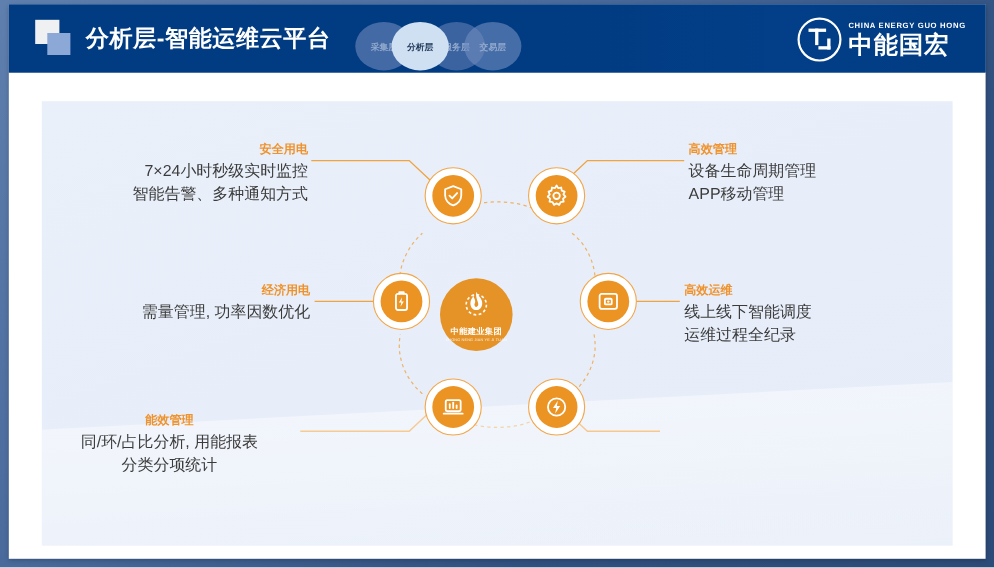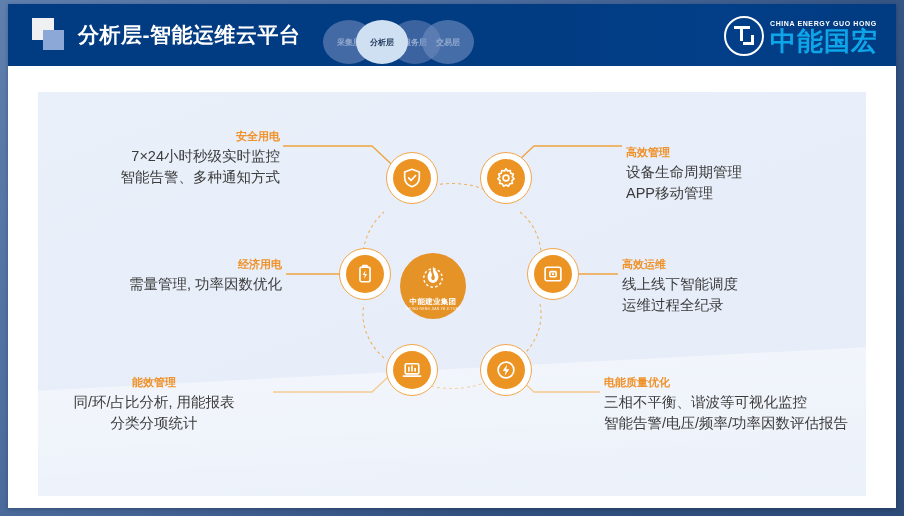--- a/index.html
+++ b/index.html
@@ -103,21 +103,21 @@
     width: 8px; height: 7px;
     border-right: 3px solid #ffffff;
     border-bottom: 3px solid #ffffff;
   }
   #corp-logo .words { display: flex; flex-direction: column; justify-content: center; }
   #corp-logo .words .en {
     color: #ffffff; font-size: 7px; letter-spacing: 0.6px; font-weight: bold;
     line-height: 10px;
   }
   #corp-logo .words .cn {
-    color: #0ea5e9; font-size: 26px; font-weight: bold; line-height: 24px;
+    color: #ffffff; font-size: 22px; font-weight: bold; line-height: 24px;
     letter-spacing: 1px;
   }
   
   #content-panel {
     position: absolute;
     left: 30px; top: 88px;
     width: 828px; height: 404px;
     background: linear-gradient(160deg, #e9f0fa 0%, #e7eef9 50%, #e6edf8 100%);
     overflow: hidden;
   }
@@ -336,21 +336,21 @@
         <div class="cn-name">中能建业集团</div>
         <div class="py-name">ZHONG NENG JIAN YE JI TUAN</div>
       </div>
 
       <div class="txt-block ta-right" style="left:0px; top:34px; width:242px;">
         <div class="tb-title">安全用电</div>
         <div class="tb-line">7×24小时秒级实时监控</div>
         <div class="tb-line">智能告警、多种通知方式</div>
       </div>
 
-      <div class="txt-block ta-left" style="left:588px; top:50px; width:240px;">
+      <div class="txt-block ta-left" style="left:588px; top:34px; width:240px;">
         <div class="tb-title">高效管理</div>
         <div class="tb-line">设备生命周期管理</div>
         <div class="tb-line">APP移动管理</div>
       </div>
 
       <div class="txt-block ta-right" style="left:0px; top:162px; width:244px;">
         <div class="tb-title">经济用电</div>
         <div class="tb-line">需量管理, 功率因数优化</div>
       </div>
 
@@ -359,21 +359,16 @@
         <div class="tb-line">线上线下智能调度</div>
         <div class="tb-line">运维过程全纪录</div>
       </div>
 
       <div class="txt-block ta-right" style="left:0px; top:280px; width:232px;text-align:center;">
         <div class="tb-title">能效管理</div>
         <div class="tb-line">同/环/占比分析, 用能报表</div>
         <div class="tb-line">分类分项统计</div>
       </div>
 
-      <div class="txt-block ta-left" style="left:566px; top:280px; width:266px;">
-        <div class="tb-title">电能质量优化</div>
-        <div class="tb-line">三相不平衡、谐波等可视化监控</div>
-        <div class="tb-line">智能告警/电压/频率/功率因数评估报告</div>
-      </div>
 
     </div>
   </div>
 </div>
 
 </body></html>

